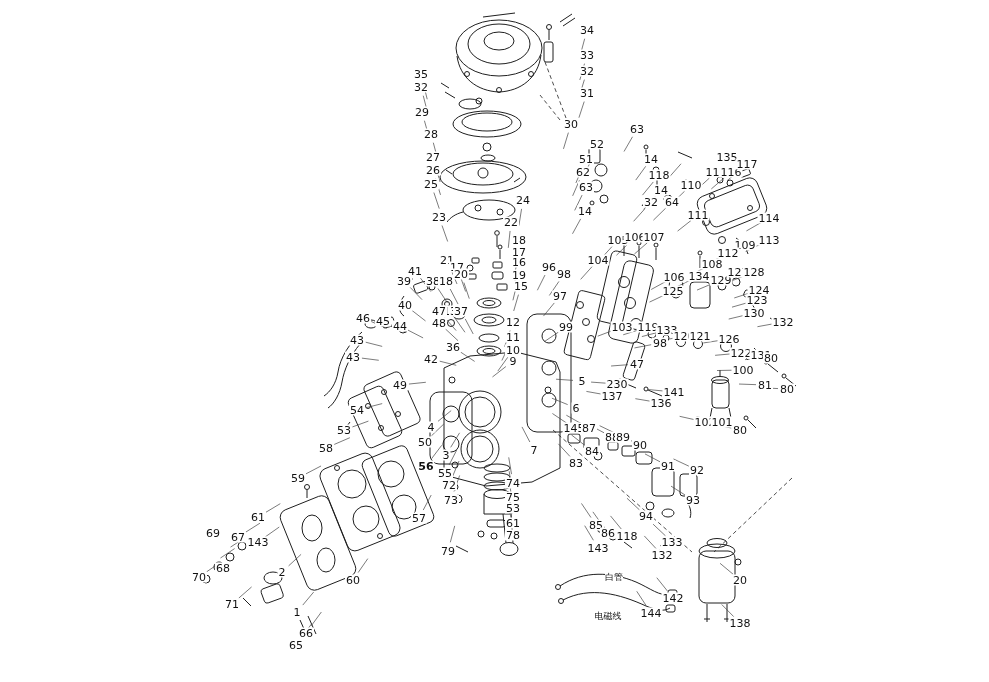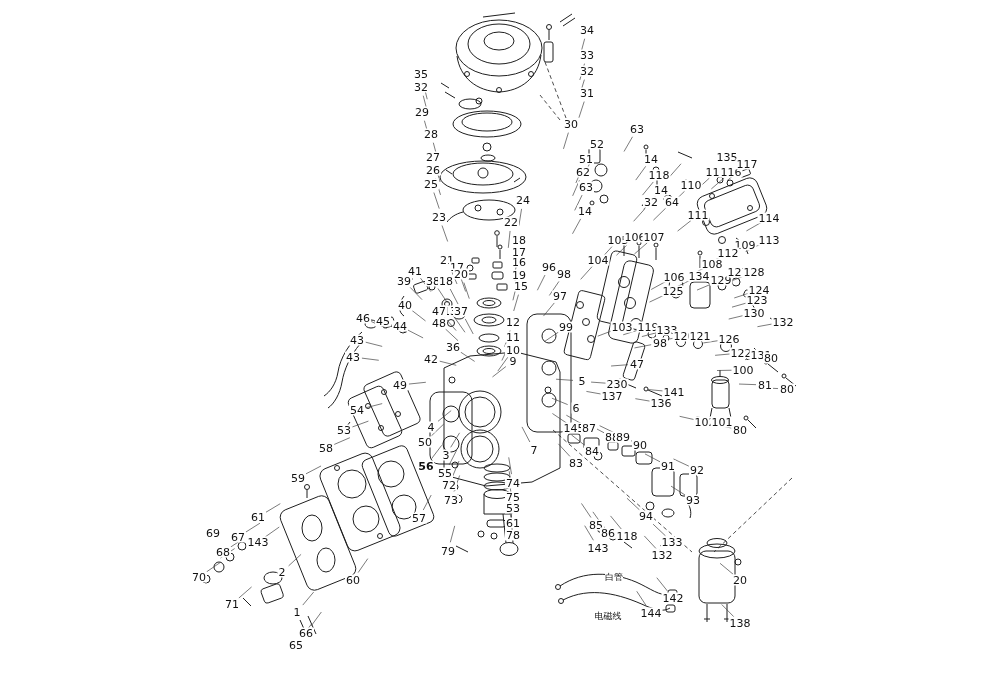--- a/index.html
+++ b/index.html
@@ -649,21 +649,21 @@
       <div class="callout" style="left: 646px; top: 516px;">94</div>
       <div class="callout" style="left: 419px; top: 518px;">57</div>
       <div class="callout" style="left: 513px; top: 523px;">61</div>
       <div class="callout" style="left: 258px; top: 517px;">61</div>
       <div class="callout" style="left: 513px; top: 535px;">78</div>
       <div class="callout" style="left: 596px; top: 525px;">85</div>
       <div class="callout" style="left: 608px; top: 533px;">86</div>
       <div class="callout" style="left: 627px; top: 536px;">118</div>
       <div class="callout" style="left: 238px; top: 537px;">67</div>
       <div class="callout" style="left: 258px; top: 542px;">143</div>
-      <div class="callout" style="left: 223px; top: 552px;">68</div>
+      <div class="callout" style="left: 223px; top: 568px;">68</div>
       <div class="callout" style="left: 213px; top: 533px;">69</div>
       <div class="callout" style="left: 448px; top: 551px;">79</div>
       <div class="callout" style="left: 598px; top: 548px;">143</div>
       <div class="callout" style="left: 672px; top: 542px;">133</div>
       <div class="callout" style="left: 662px; top: 555px;">132</div>
       <div class="callout" style="left: 199px; top: 577px;">70</div>
       <div class="callout" style="left: 282px; top: 572px;">2</div>
       <div class="callout" style="left: 740px; top: 580px;">20</div>
       <div class="callout" style="left: 353px; top: 580px;">60</div>
       <div class="callout" style="left: 232px; top: 604px;">71</div>

